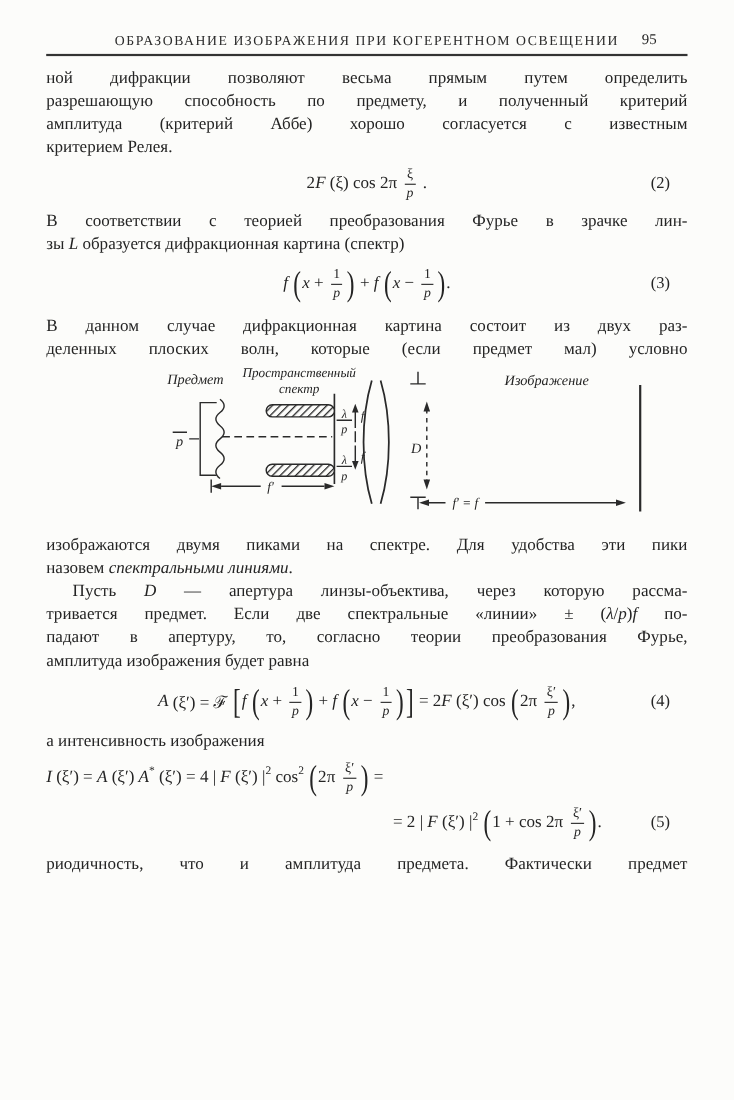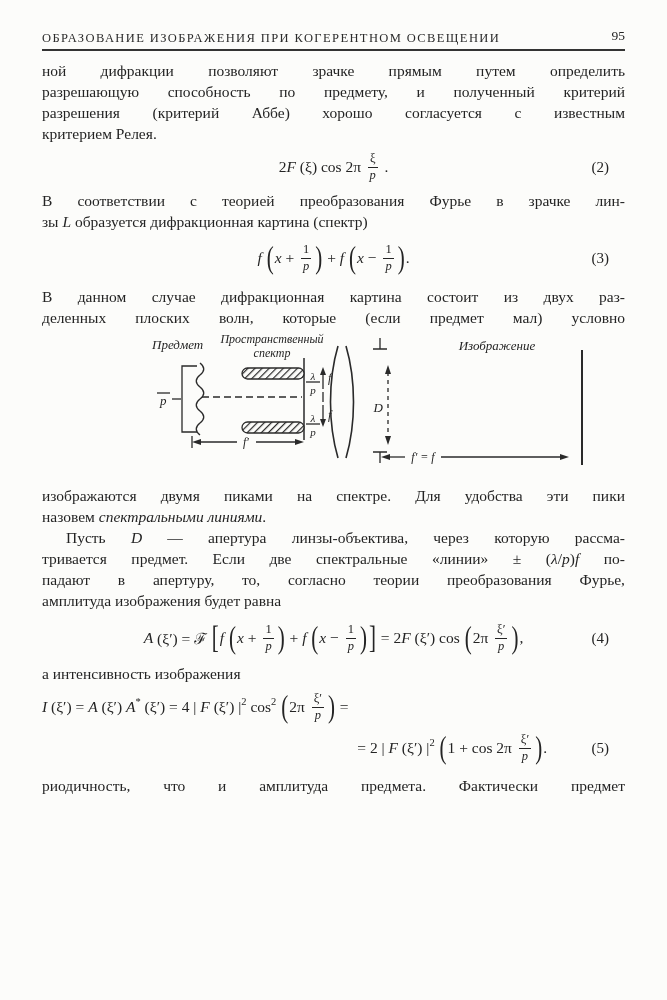--- a/index.html
+++ b/index.html
@@ -4,23 +4,23 @@
 <style>
   html,body { margin:0; padding:0; }
   body {
     width:667px; height:1000px; overflow:hidden;
     background:#fcfcfa; color:#242424;
     font-family:"Liberation Serif","DejaVu Serif",serif;
   }
   .page { padding:28px 42px 0 42px; }
 
   
-  .header { position:relative; height:17px; }
+  .header { position:relative; text-align:center; height:17px; }
   .htitle { font-size:12.5px; letter-spacing:1.4px; white-space:nowrap; color:#2b2b2b; }
-  .hnum { position:absolute; right:0; top:0; font-size:13.5px; letter-spacing:0; }
+  .hnum { position:absolute; right:28px; top:0; font-size:13.5px; letter-spacing:0; }
   .rule { border-top:2.4px solid #333; margin-top:4px; }
 
   
   .textblock { margin-top:9px; }
   .para { font-size:15.5px; }
   .line { line-height:21px; height:21px; text-align:justify; text-align-last:justify; white-space:normal; overflow:hidden; }
   .line.pl { text-align-last:left; }
   .ind .line:first-child { text-indent:24px; }
   .it { font-style:italic; }
 
@@ -63,23 +63,23 @@
 
   <div class="header">
     <span class="htitle">ОБРАЗОВАНИЕ ИЗОБРАЖЕНИЯ ПРИ КОГЕРЕНТНОМ ОСВЕЩЕНИИ</span>
     <span class="hnum">95</span>
   </div>
   <div class="rule"></div>
 
   <div class="textblock">
 
     <div class="para">
-        <div class="line"><span class="t">ной дифракции позволяют зрачке прямым путем определить</span></div>
+        <div class="line"><span class="t">ной дифракции позволяют весьма прямым путем определить</span></div>
         <div class="line"><span class="t">разрешающую способность по предмету, и полученный критерий</span></div>
-        <div class="line"><span class="t">разрешения (критерий Аббе) хорошо согласуется с известным</span></div>
+        <div class="line"><span class="t">амплитуда (критерий Аббе) хорошо согласуется с известным</span></div>
         <div class="line pl"><span class="t">критерием Релея.</span></div>
       </div>
 
     <div class="eq m-eq2">
       <span class="body">
           <span class="t">2</span>
           <span class="t it">F</span>
           <span class="t"> (ξ) cos 2π </span>
           <span class="fr">
             <span class="n">

